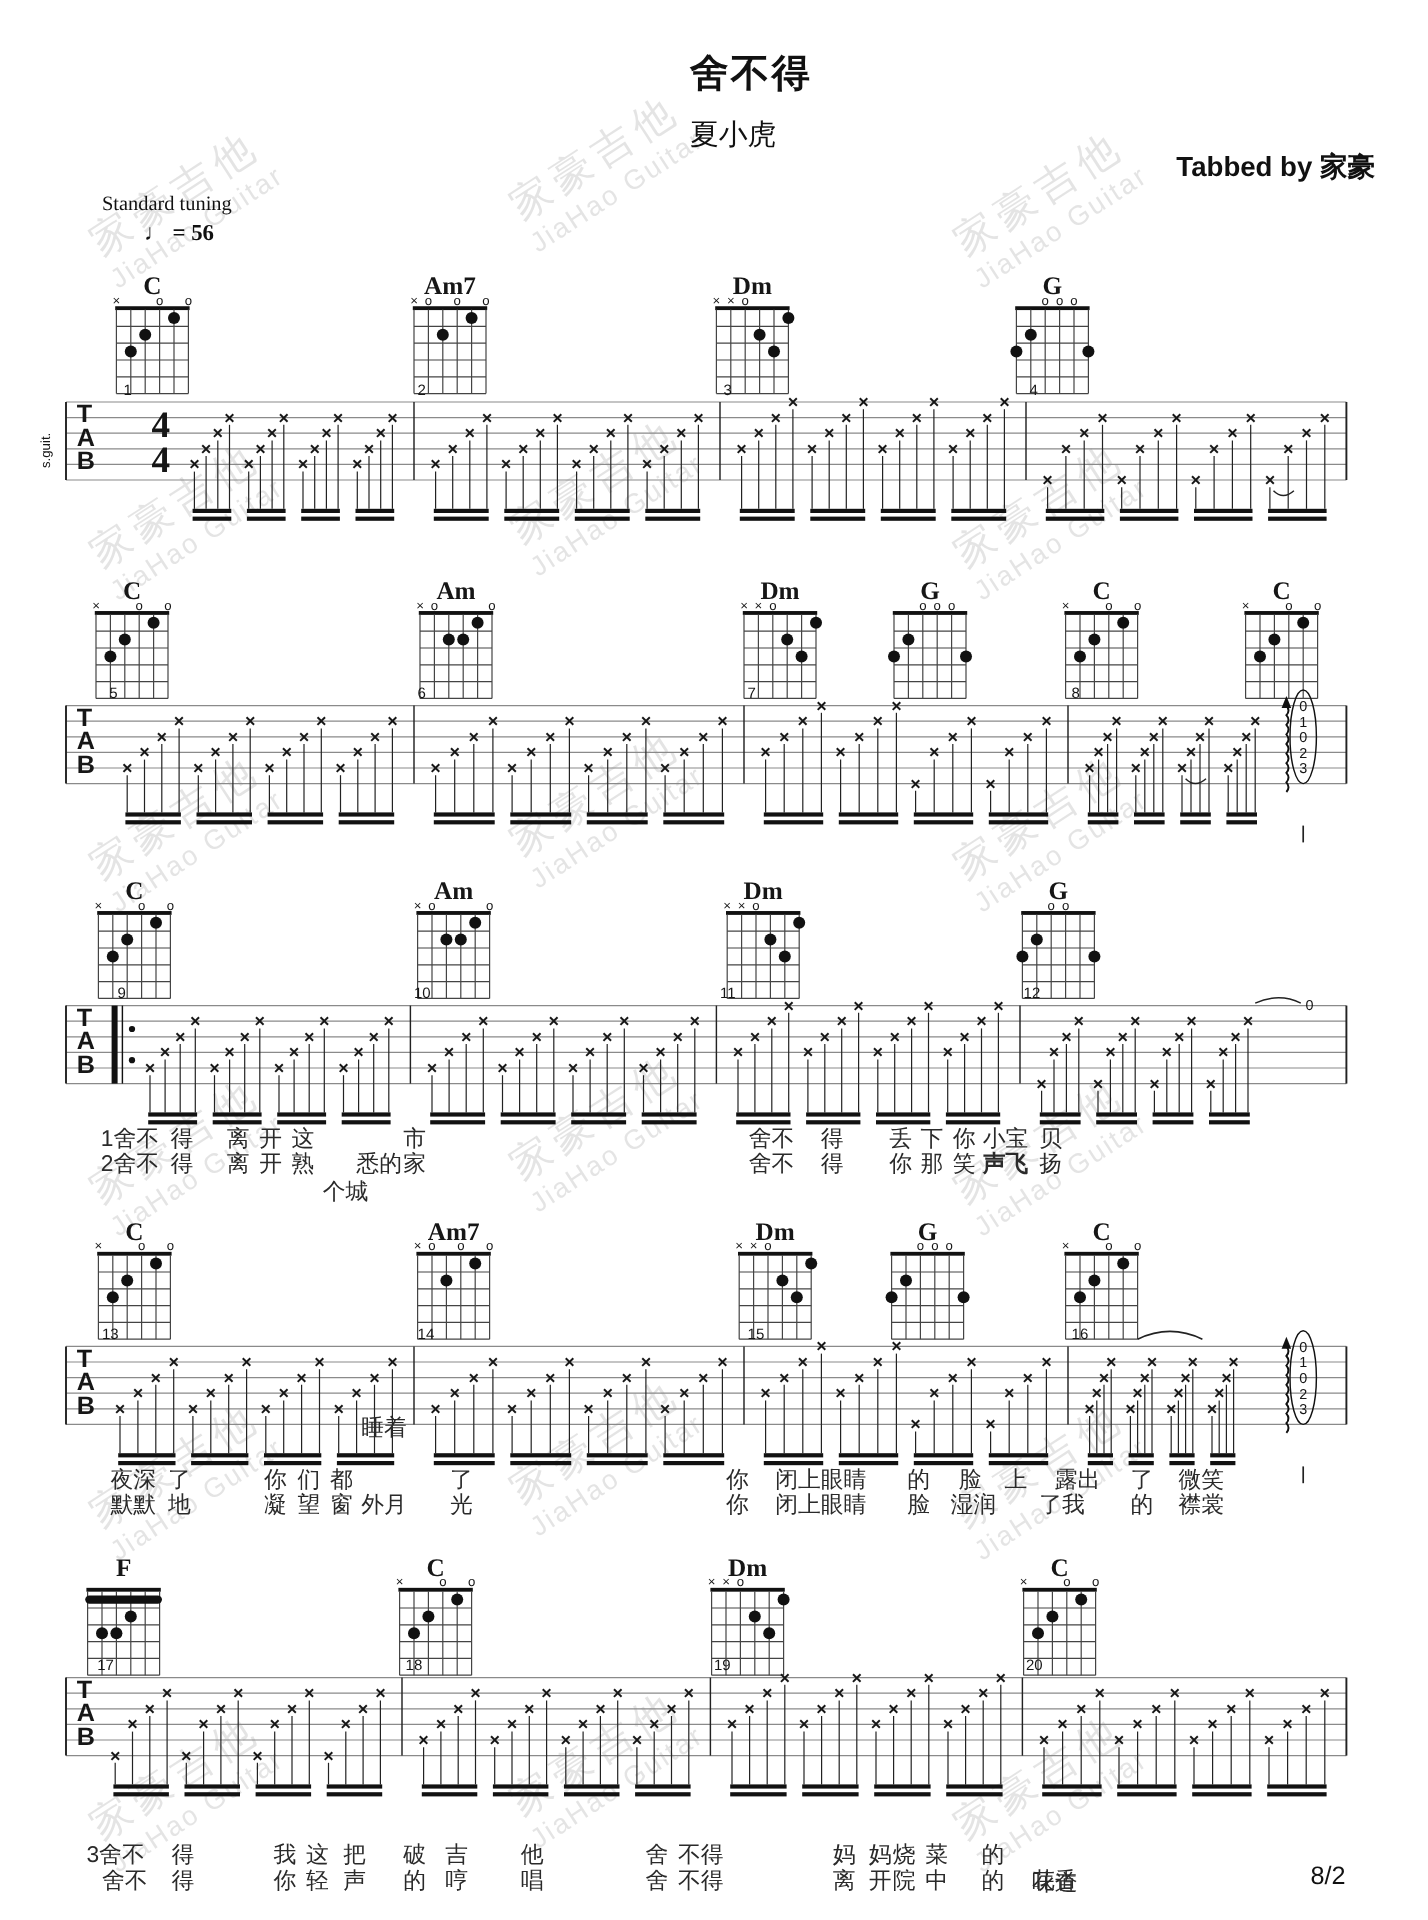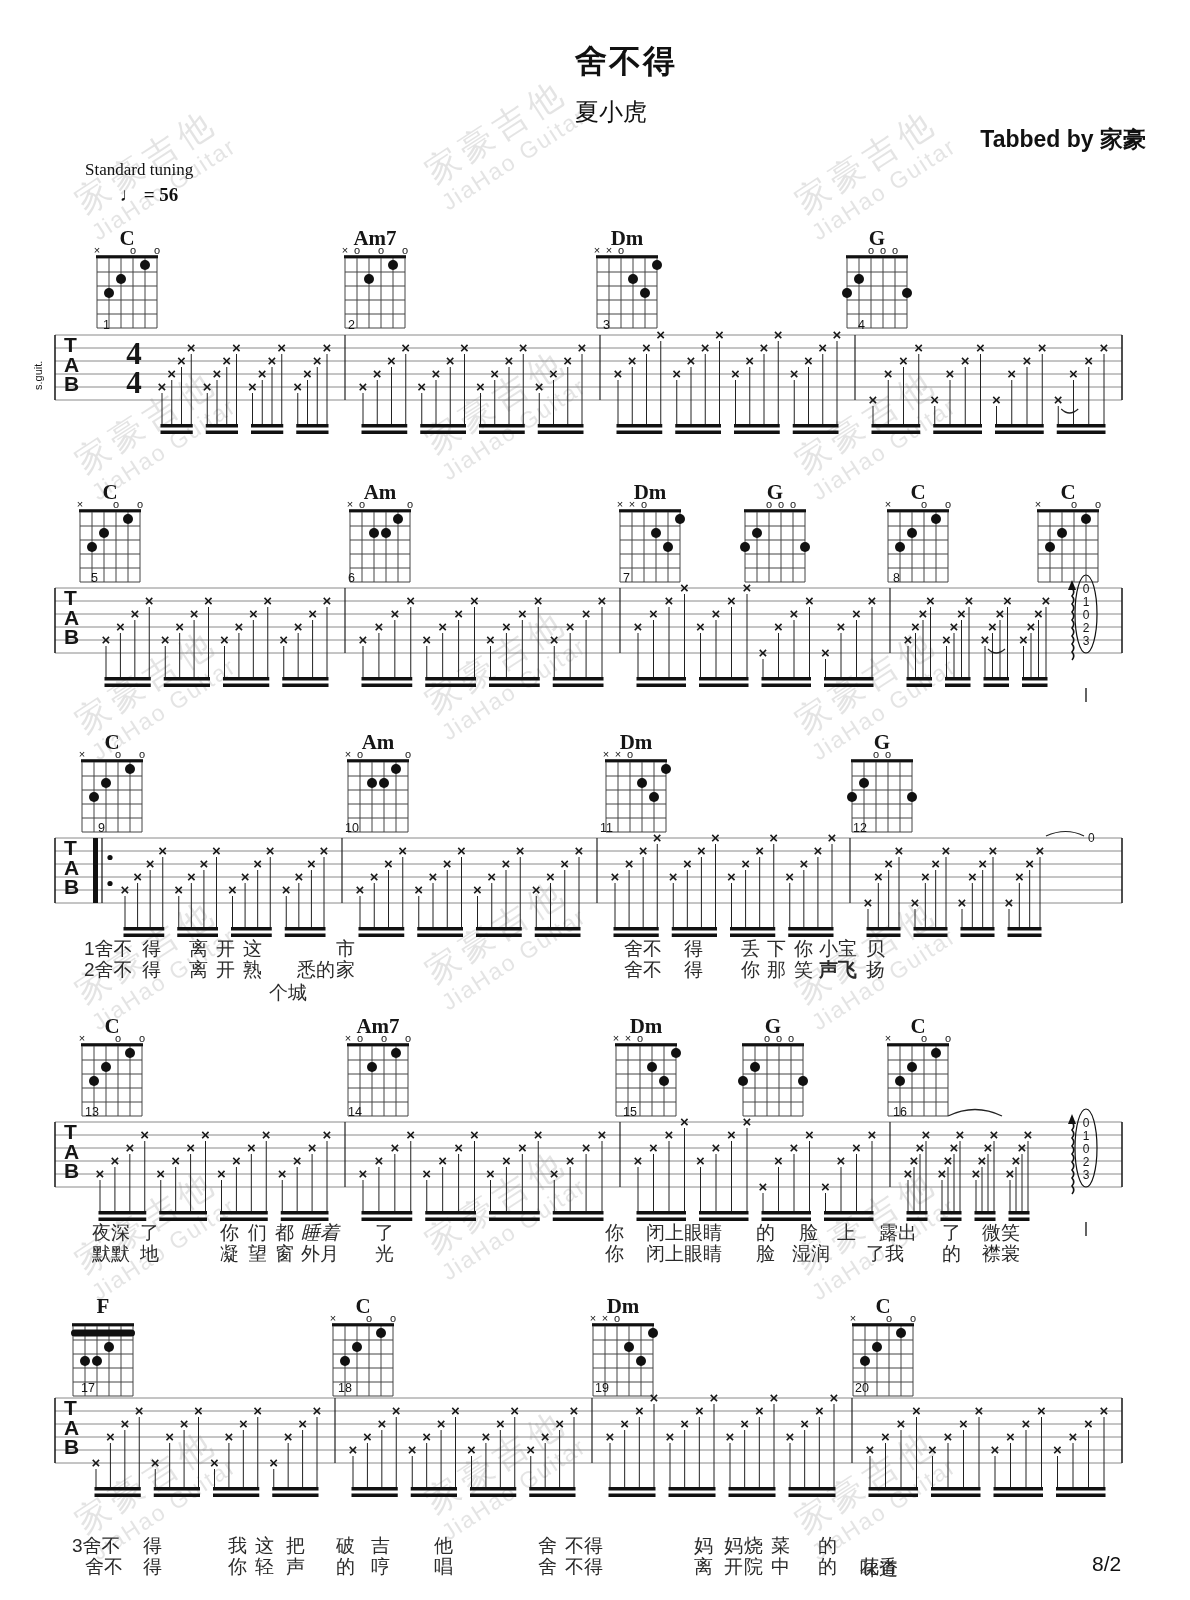--- a/index.html
+++ b/index.html
@@ -1585,21 +1585,21 @@
       <span class="lyr" style="left: 741px; top: 957px;">你</span>
       <span class="lyr" style="left: 767px; top: 957px;">那</span>
       <span class="lyr" style="left: 794px; top: 957px;">笑</span>
       <span class="lyr" style="left: 819px; top: 957px; font-weight: bold;">声飞</span>
       <span class="lyr" style="left: 866px; top: 957px;">扬</span>
       <span class="lyr" style="left: 92px; top: 1220px;">夜深</span>
       <span class="lyr" style="left: 140px; top: 1220px;">了</span>
       <span class="lyr" style="left: 220px; top: 1220px;">你</span>
       <span class="lyr" style="left: 248px; top: 1220px;">们</span>
       <span class="lyr" style="left: 275px; top: 1220px;">都</span>
-      <span class="lyr" style="left: 301px; top: 1220px; font-style: italic;">睡着</span>
+      <span class="lyr" style="left: 301px; top: 1177px;">睡着</span>
       <span class="lyr" style="left: 375px; top: 1220px;">了</span>
       <span class="lyr" style="left: 605px; top: 1220px;">你</span>
       <span class="lyr" style="left: 646px; top: 1220px;">闭上眼睛</span>
       <span class="lyr" style="left: 756px; top: 1220px;">的</span>
       <span class="lyr" style="left: 799px; top: 1220px;">脸</span>
       <span class="lyr" style="left: 837px; top: 1220px;">上</span>
       <span class="lyr" style="left: 879px; top: 1220px;">露出</span>
       <span class="lyr" style="left: 942px; top: 1220px;">了</span>
       <span class="lyr" style="left: 982px; top: 1220px;">微笑</span>
       <span class="lyr" style="left: 92px; top: 1241px;">默默</span>

